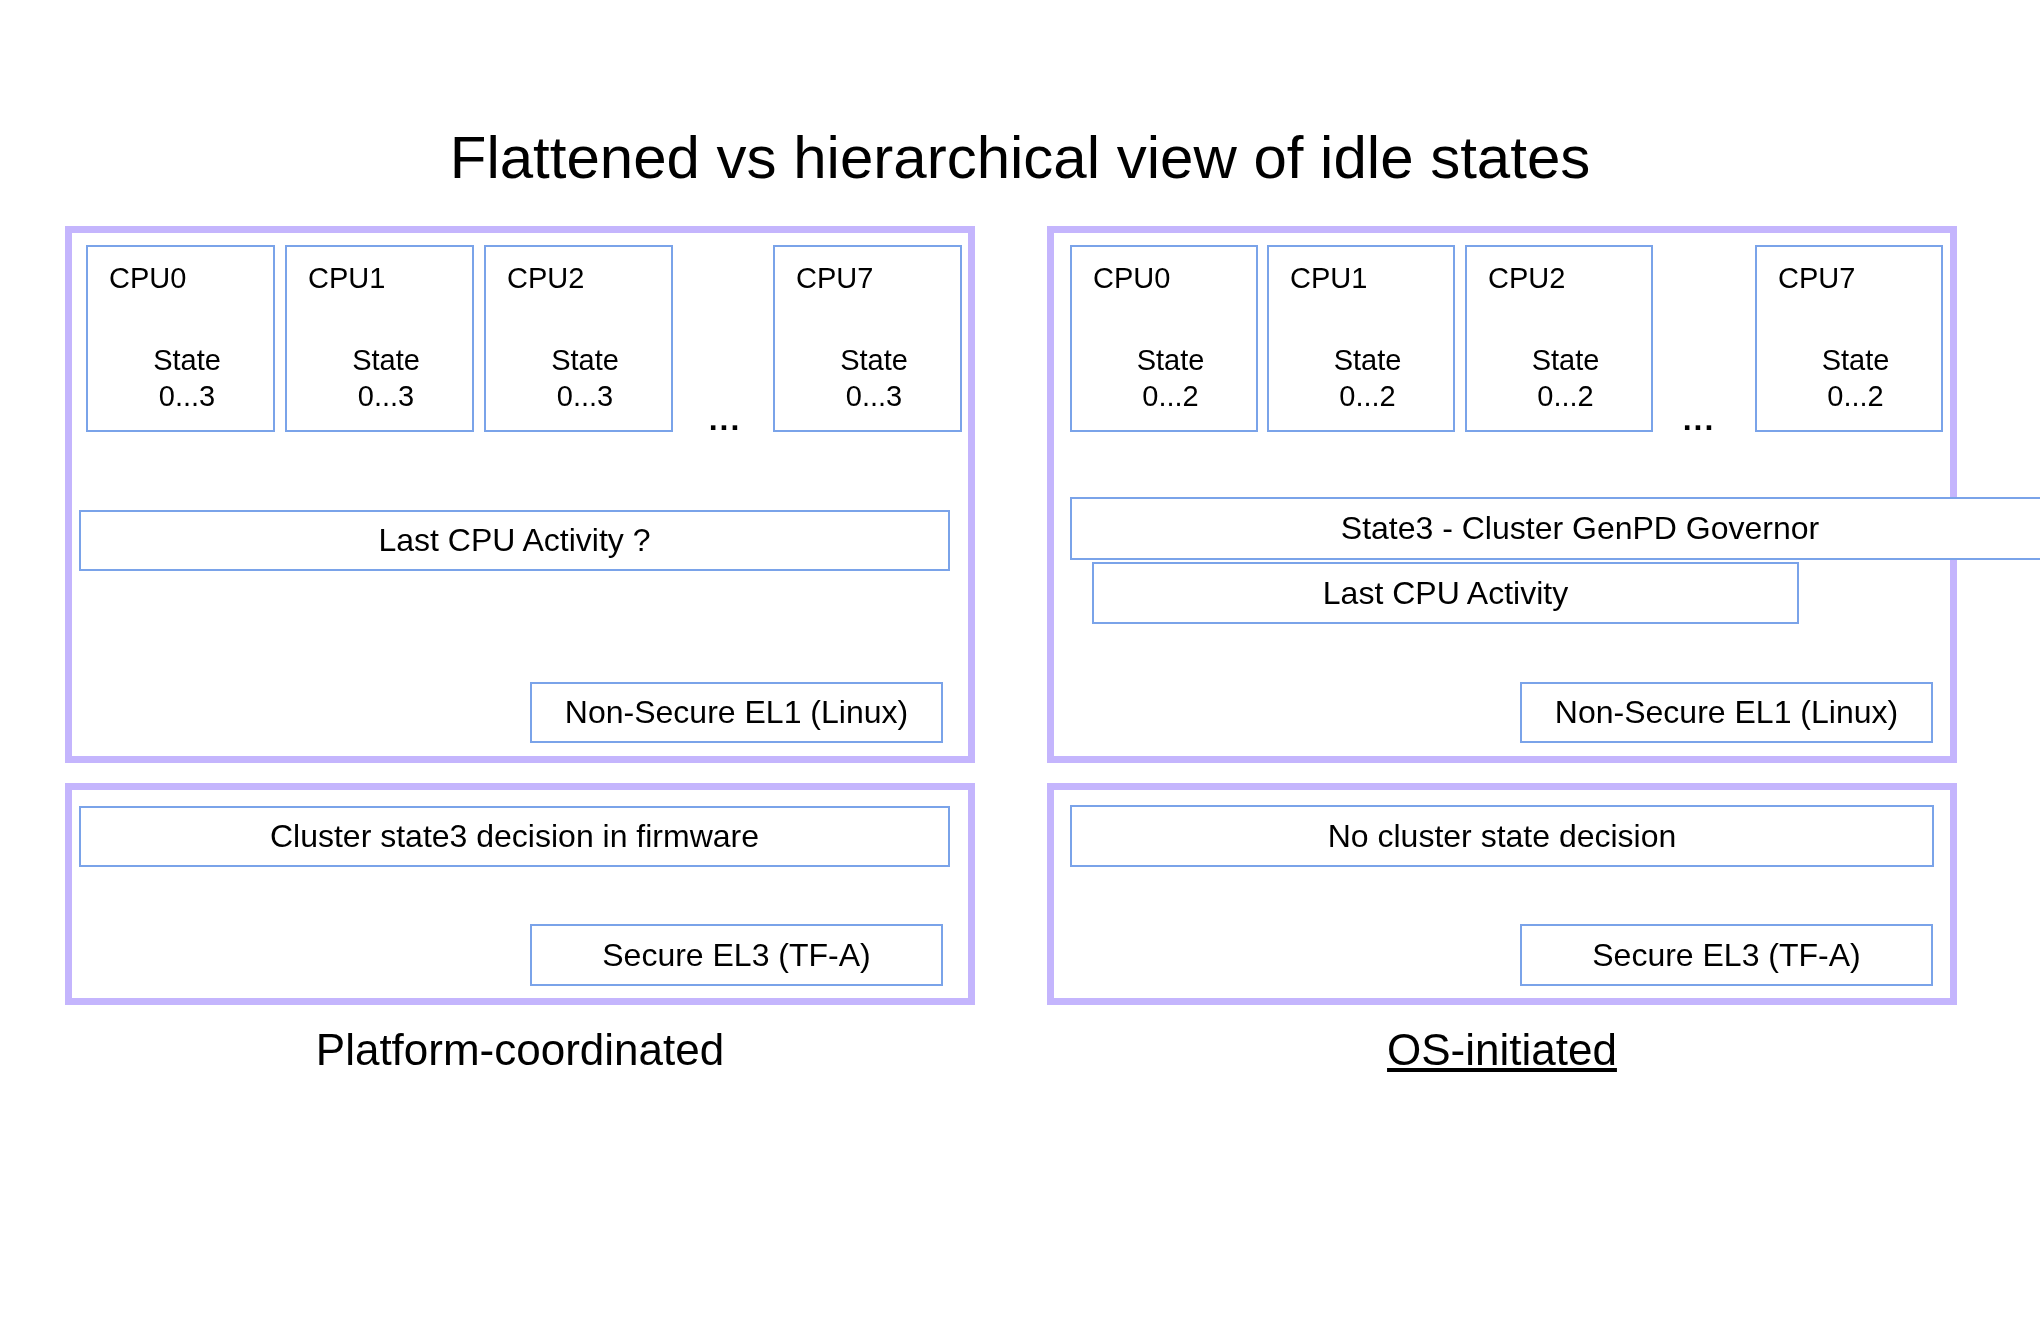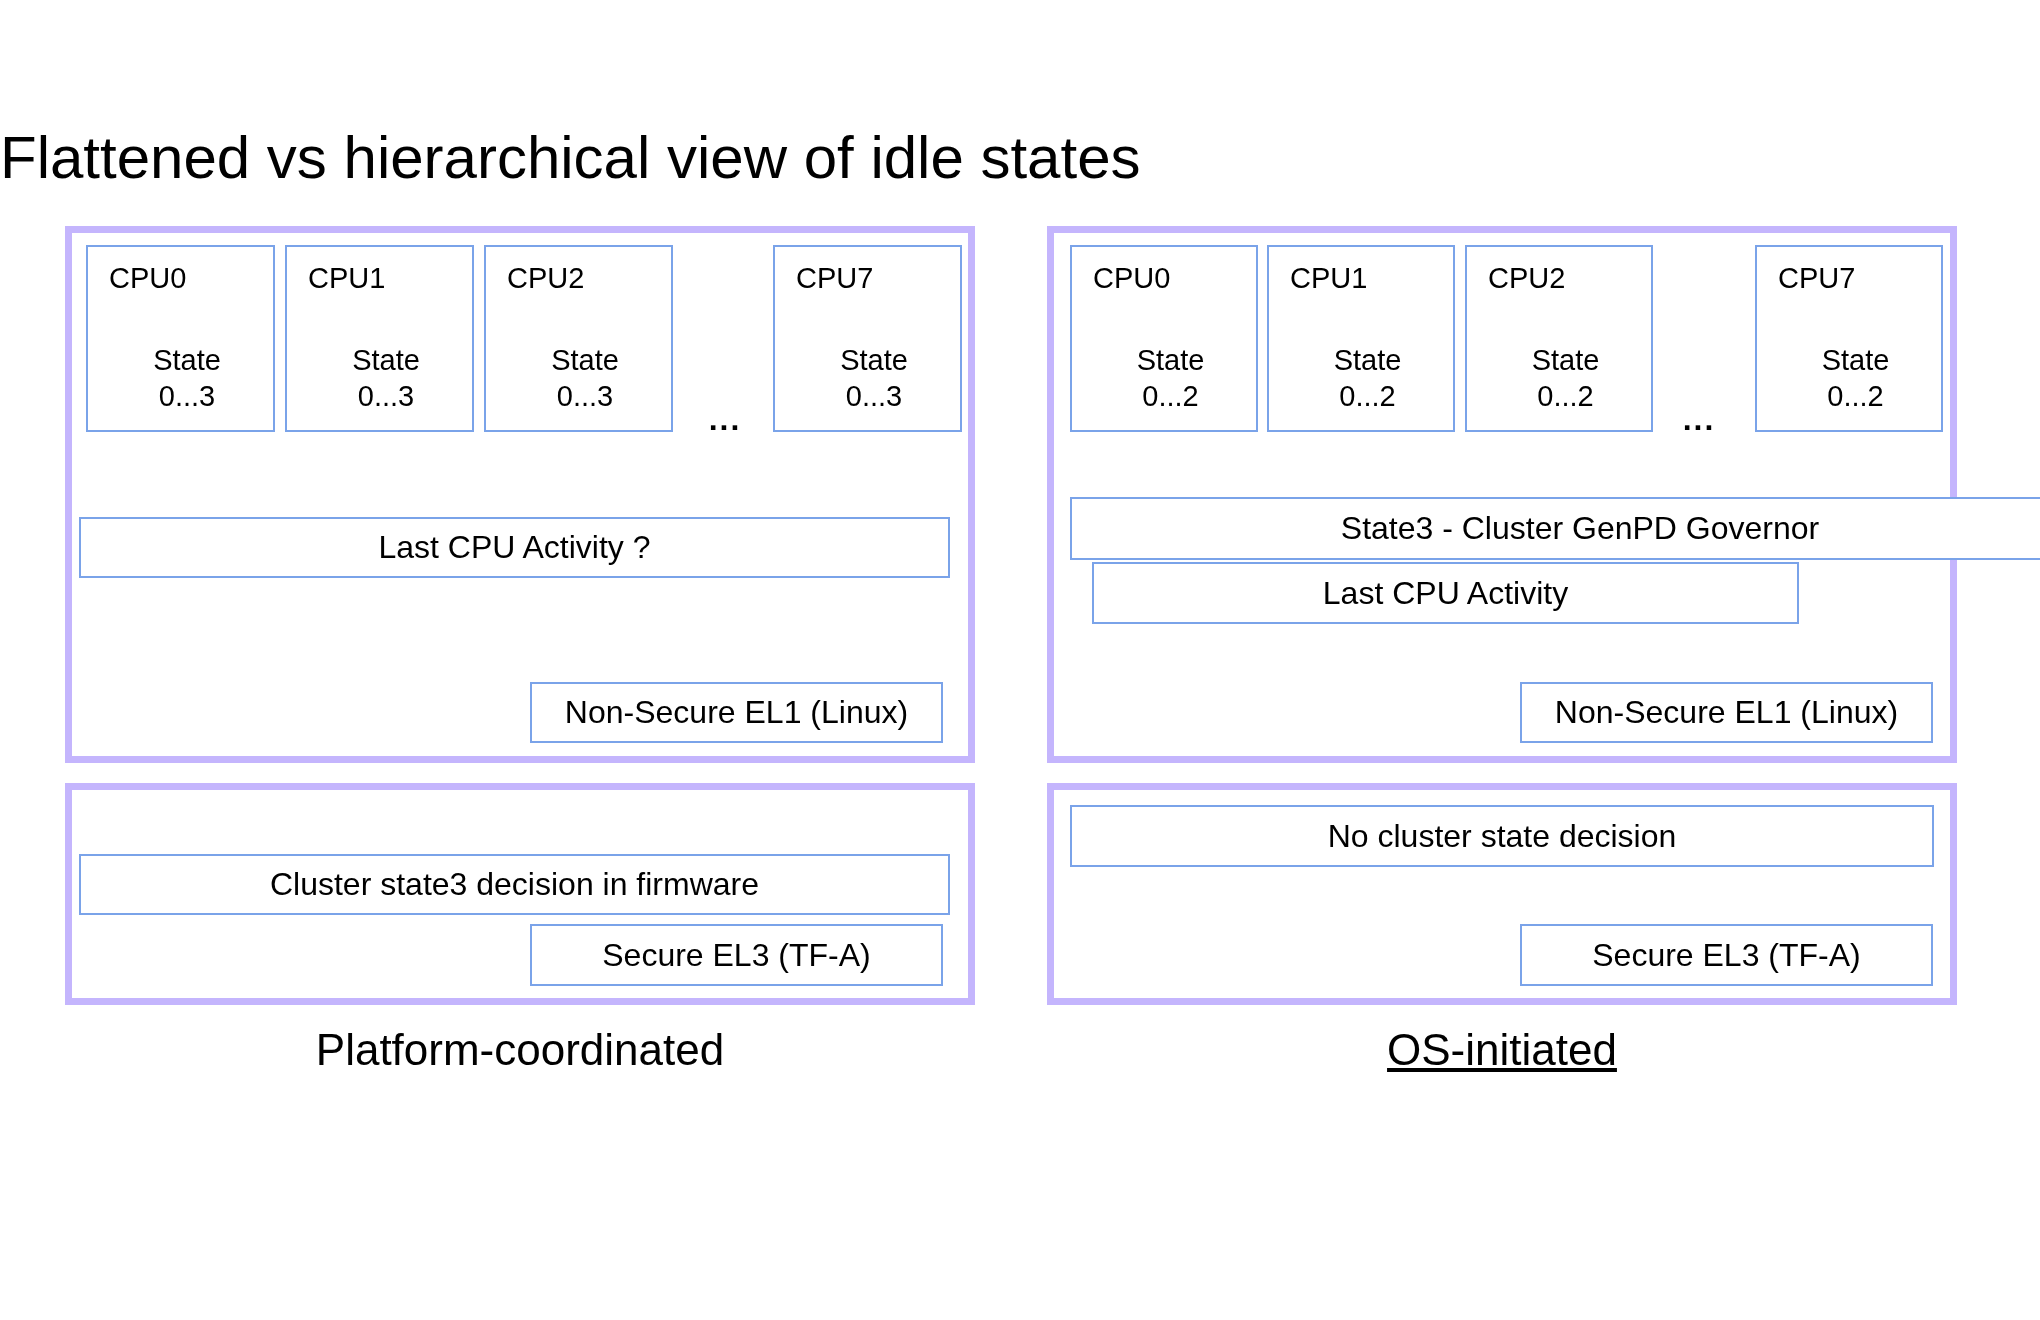--- a/index.html
+++ b/index.html
@@ -2,21 +2,21 @@
 <html><head>
 <meta charset="utf-8">
 <style>
   html,body{margin:0;padding:0;background:#ffffff;}
   body{
     width:2040px;height:1320px;position:relative;overflow:hidden;
     font-family:"Liberation Sans","DejaVu Sans",sans-serif;color:#000;
   }
   .page-title{
     position:absolute;left:0;top:126px;width:2040px;
-    font-size:60px;line-height:64px;color:#000;
+    text-align:center;font-size:60px;line-height:64px;color:#000;
   }
   .panel{
     position:absolute;box-sizing:border-box;
     border:7px solid #c4b5fd;background:#fff;
   }
   .tbox{
     position:absolute;box-sizing:border-box;
     border:2px solid #7aa3e9;background:#fff;
   }
   .cpu{
@@ -64,27 +64,27 @@
     <div class="state">State
 0...3</div>
   </div>
   <div class="ellipsis" style="left:613px;top:168px;">...</div>
   <div class="tbox cpu cpu-row-box" style="left:701px;">
     <div>CPU7</div>
     <div class="state">State
 0...3</div>
   </div>
 
-  <div class="tbox centerbox" style="left:7px;top:284px;width:871px;height:61px;">Last CPU Activity ?</div>
+  <div class="tbox centerbox" style="left:7px;top:277px;width:871px;height:61px;">Last CPU Activity ?</div>
 
   <div class="tbox centerbox" style="left:458px;top:449px;width:413px;height:61px;">Non-Secure EL1 (Linux)</div>
 </div>
 
 <div class="panel" id="pc-bottom">
-  <div class="tbox centerbox" style="left:7px;top:16px;width:871px;height:61px;margin-top:48px;">Cluster state3 decision in firmware</div>
+  <div class="tbox centerbox" style="left:7px;top:16px;width:871px;height:61px;">Cluster state3 decision in firmware</div>
   <div class="tbox centerbox" style="left:458px;top:134px;width:413px;height:62px;">Secure EL3 (TF-A)</div>
 </div>
 
 <div class="caption" style="left:65px;top:1020px;">Platform-coordinated</div>
 
 <div class="panel" id="oi-top">
   <div class="tbox cpu cpu-row-box" style="left:16px;width:188px;">
     <div>CPU0</div>
     <div class="state">State
 0...2</div>

